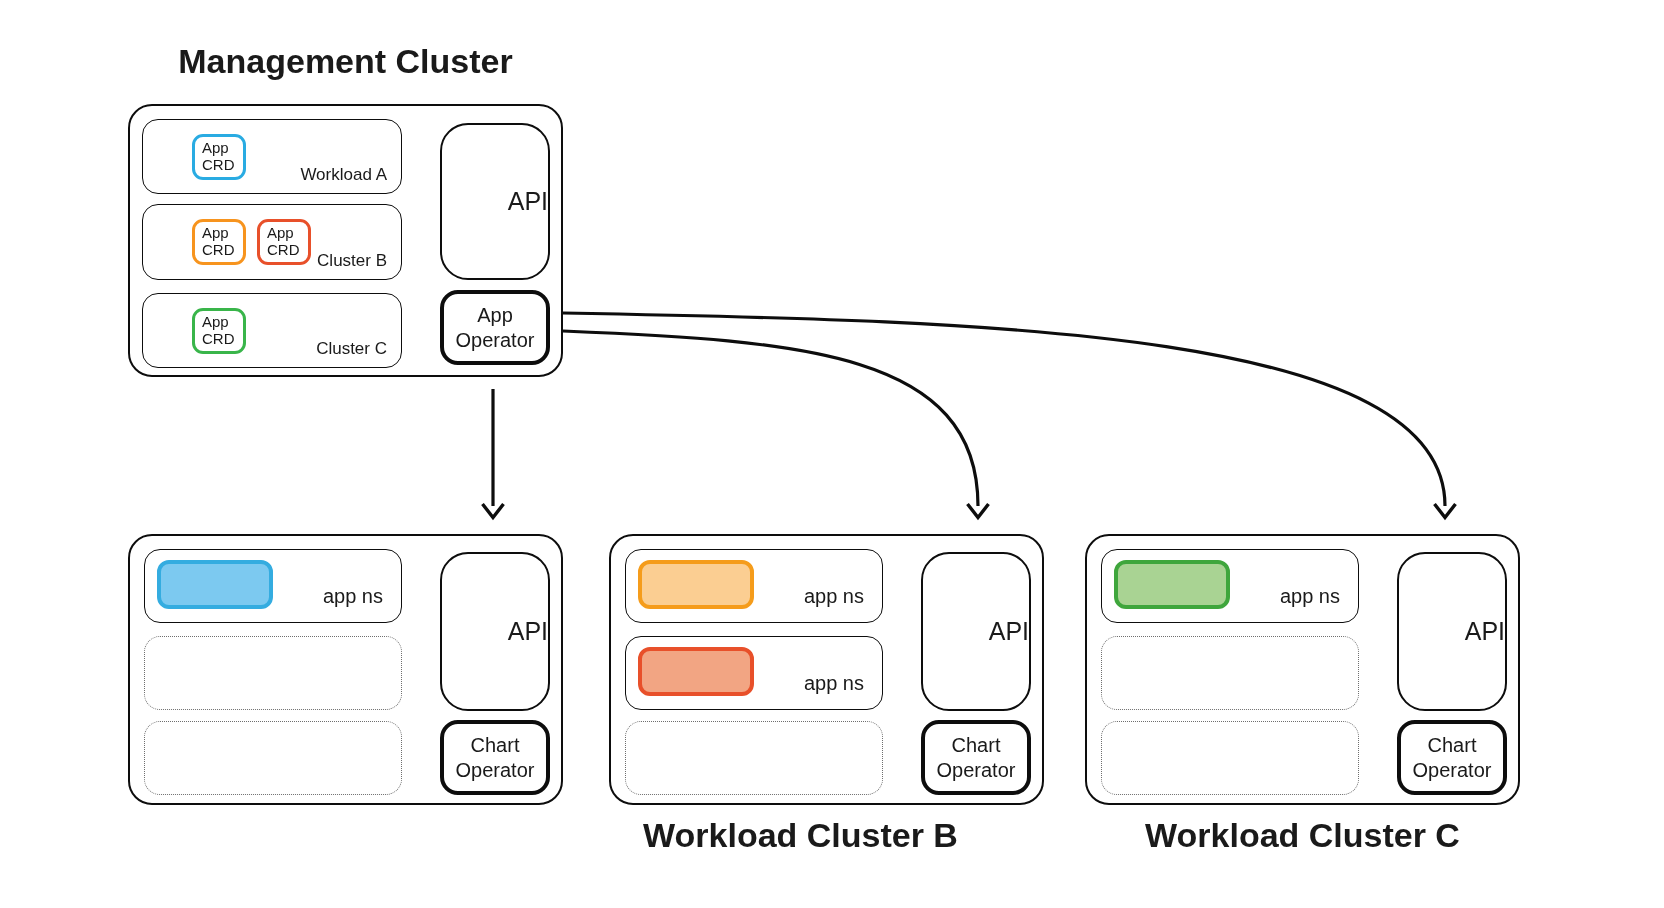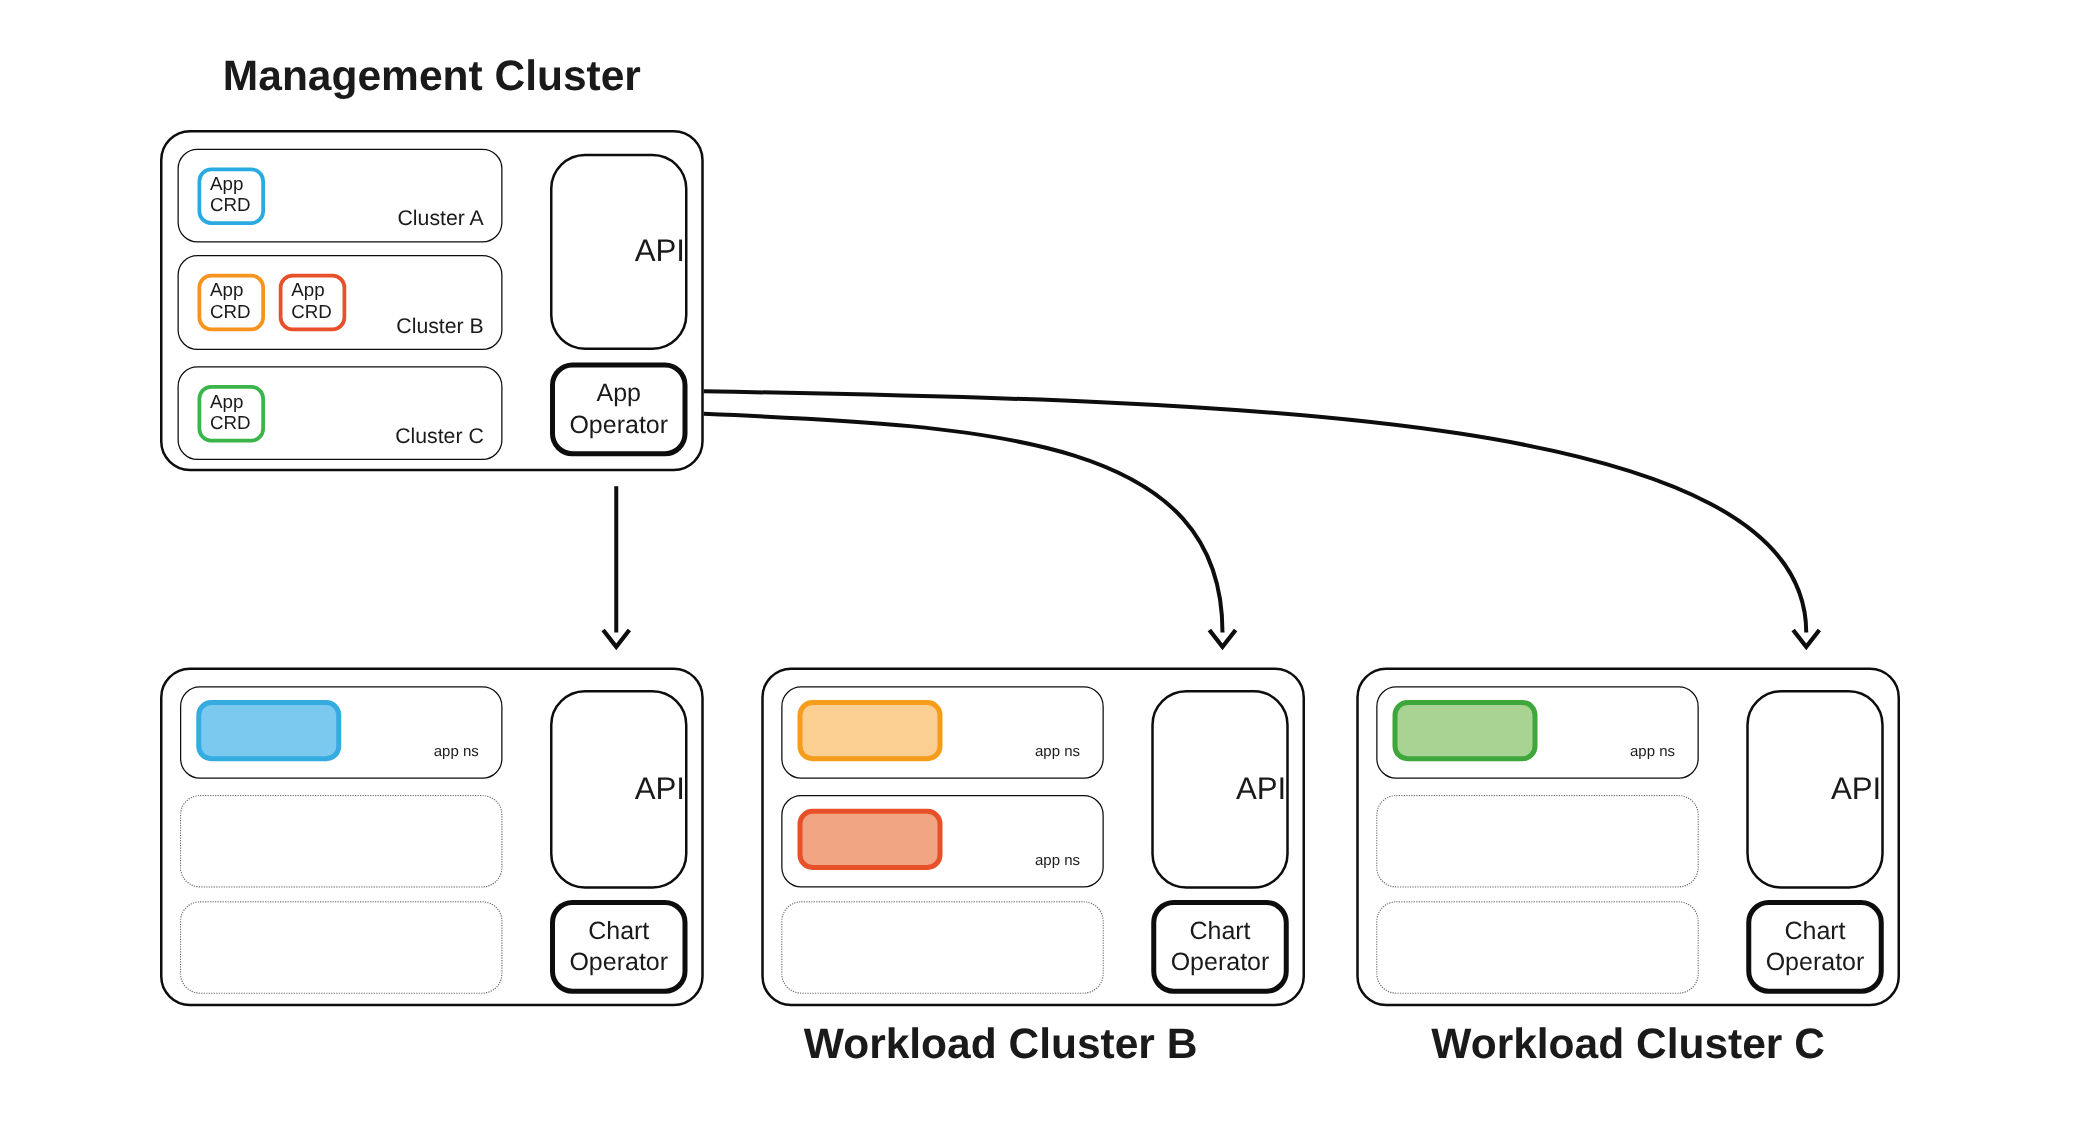--- a/index.html
+++ b/index.html
@@ -17,21 +17,21 @@
     box-sizing:border-box;
   }
   .row{
     position:absolute;background:#fff;border:1.7px solid #0d0d0d;border-radius:16px;
     box-sizing:border-box;
   }
   .row.dotted{border:1.6px dotted #6e6e6e;}
   .badge{
     position:absolute;width:54px;height:46px;border-radius:11px;border:3px solid #000;
     box-sizing:border-box;background:#fff;display:flex;align-items:center;
-    padding-left:7px;font-size:15px;line-height:1.12;color:#1a1a1a;
+    padding-left:7px;font-size:15px;line-height:1.12;color:#1a1a1a;margin-left:34px;
   }
   .badge-blue{border-color:#29ABE2;}
   .badge-orange{border-color:#F7941E;}
   .badge-red{border-color:#E8502A;}
   .badge-green{border-color:#39B54A;}
   .cluster-label{
     position:absolute;right:14px;bottom:8px;font-size:17px;color:#1a1a1a;white-space:nowrap;
   }
   .api-box{
     position:absolute;left:310px;top:17px;width:110px;height:157px;
@@ -62,21 +62,21 @@
   .workload .wr3{top:185px;}
   .workload .api-box{top:16px;height:159px;}
   .pill{
     position:absolute;left:12px;top:10px;width:116px;height:49px;border-radius:12px;
     border:4px solid #000;box-sizing:border-box;
   }
   .pill-blue{background:#7CC9F0;border-color:#34ACE0;}
   .pill-orange{background:#FBCE92;border-color:#F59C1B;}
   .pill-red{background:#F2A583;border-color:#E8502A;}
   .pill-green{background:#A9D393;border-color:#3FA63C;}
-  .ns-label{position:absolute;right:18px;bottom:14px;font-size:12px;color:#1a1a1a;white-space:nowrap;margin-top:45px;}
+  .ns-label{position:absolute;right:18px;bottom:14px;font-size:20px;color:#1a1a1a;white-space:nowrap;margin-top:45px;}
   .mgmt-title{left:128px;top:42px;width:435px;}
   .wl-title{top:816px;width:435px;}
   .wl-title-a{left:128px;}
   .wl-title-b{left:583px;}
   .wl-title-c{left:1085px;}
 </style>
 </head>
 <body>
 
 <div class="canvas">
@@ -88,21 +88,21 @@
     <path d="M967.5,504 L978,517.5 L988.5,504" stroke="#0d0d0d" stroke-width="3.4"></path>
     <path d="M563,313 C1000,321 1445,331 1445,506" stroke="#0d0d0d" stroke-width="3.2"></path>
     <path d="M1434.5,504 L1445,517.5 L1455.5,504" stroke="#0d0d0d" stroke-width="3.4"></path>
   </svg>
 
   <div class="title mgmt-title">Management Cluster</div>
 
   <div class="box mgmt">
     <div class="row r1">
       <div class="badge badge-blue badge-pos-1">App CRD</div>
-      <div class="cluster-label">Cluster A</div>
+      <div class="cluster-label">Workload A</div>
     </div>
     <div class="row r2">
       <div class="badge badge-orange badge-pos-1">App CRD</div>
       <div class="badge badge-red badge-pos-2">App CRD</div>
       <div class="cluster-label">Cluster B</div>
     </div>
     <div class="row r3">
       <div class="badge badge-green badge-pos-1">App CRD</div>
       <div class="cluster-label">Cluster C</div>
     </div>

